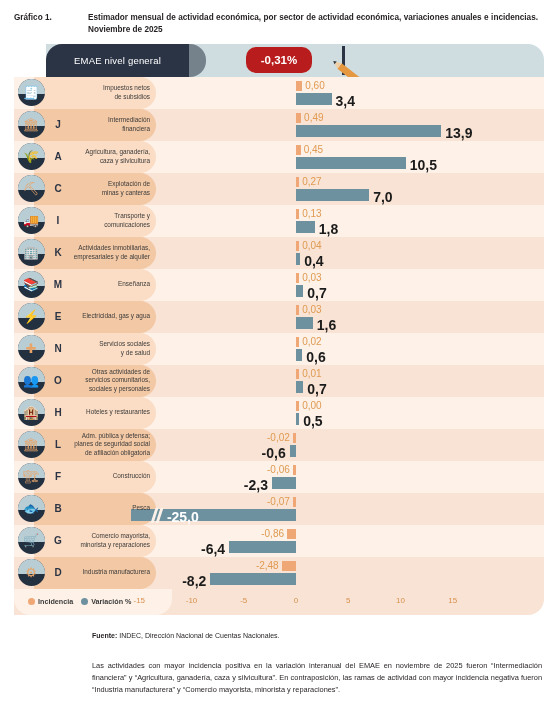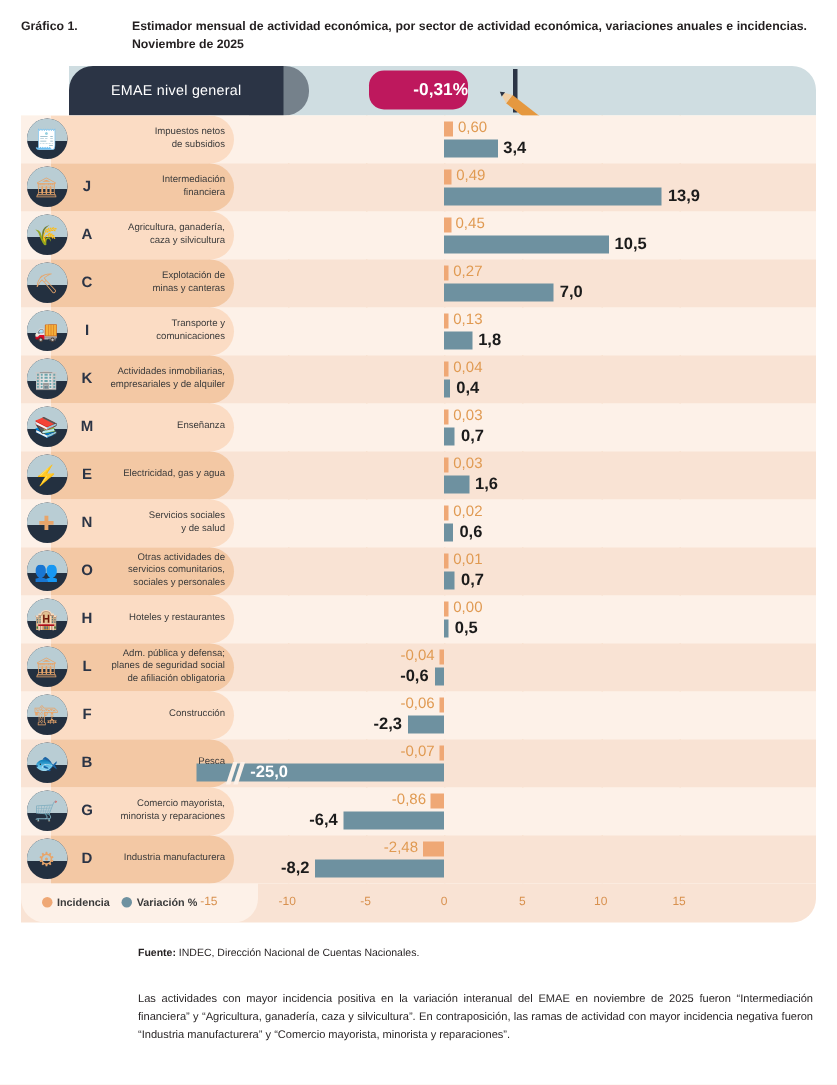--- a/index.html
+++ b/index.html
@@ -27,22 +27,22 @@
     background:#2b3445;border-top-left-radius:16px;
     display:flex;align-items:center;justify-content:center;
   }
   .emae-pill span{color:#ffffff;font-size:9.5px;letter-spacing:.2px;}
   .emae-shadow{
     position:absolute;left:120px;top:0;width:40px;height:33px;
     background:#2b3445;opacity:.55;border-radius:0 16px 16px 0;
   }
   .callout{
     position:absolute;left:200px;top:3px;width:66px;height:26px;
-    background:#be185d;border-radius:10px;
-    display:flex;align-items:center;justify-content:flex-end;
+    background:#b91c1c;border-radius:10px;
+    display:flex;align-items:center;justify-content:center;
   }
   .callout span{color:#fff;font-size:11.5px;font-weight:bold;}
   .zero-tick{
     position:absolute;left:296px;top:2px;width:3px;height:29px;background:#2b3445;
   }
   .pencil{position:absolute;left:262px;top:16px;width:56px;height:34px;pointer-events:none;}
 
   
   .plot{position:relative;background:#fdf1e8;overflow:hidden;}
   .row{position:relative;height:32px;box-sizing:border-box;}
@@ -82,21 +82,21 @@
   .labelband{
     position:absolute;left:20px;top:0;width:122px;height:32px;z-index:2;
   }
   .labelband.alt{background:#f3c8a4;border-radius:0 16px 16px 0;}
   .labelband.norm{background:#fbdcc4;border-radius:0 16px 16px 0;}
 
   
   .bar-inc{position:absolute;height:10px;top:4px;background:#efa875;z-index:4;}
   .bar-var{position:absolute;height:12px;top:16px;background:#6e91a0;z-index:4;}
   .val-inc{position:absolute;top:3px;font-size:10px;color:#e09a52;white-space:nowrap;z-index:5;}
-  .val-var{position:absolute;top:16px;font-size:11px;font-weight:bold;color:#1b1b1b;white-space:nowrap;z-index:5;}
+  .val-var{position:absolute;top:16px;font-size:14px;font-weight:bold;color:#1b1b1b;white-space:nowrap;z-index:5;}
   .val-var.inside{color:#ffffff;}
   .breakmark{position:absolute;z-index:6;top:16px;height:12px;width:12px;}
   .breakmark i{position:absolute;top:-1px;width:2.5px;height:15px;background:#fdf1e8;transform:skewX(-18deg);}
 
   
   .axisband{
     position:relative;height:26px;background:#f9e3d4;
     border-bottom-right-radius:16px;
   }
   .axis-left-pill{
@@ -370,21 +370,21 @@
               <span class="icon-glyph">🏛</span>
             </div>
           </div>
           <div class="lettercell">
             <span>L</span>
           </div>
           <div class="labelcell">
             <span>Adm. pública y defensa;<br>planes de seguridad social<br>de afiliación obligatoria</span>
           </div>
           <div class="bar-inc" style="left: 278.8px; width: 3.2px;"></div>
-          <div class="val-inc" style="right: 254.2px;">-0,04</div>
+          <div class="val-inc" style="right: 254.2px;">-0,02</div>
           <div class="bar-var" style="left: 275.73px; width: 6.27px;"></div>
           <div class="val-var" style="right: 258.27px; margin-left: 28px;">-0,6</div>
         </div>
         <div class="row norm">
           <div class="labelband norm"></div>
           <div class="iconcell">
             <div class="icon-circle">
               <div class="top"></div>
               <span class="icon-glyph">🏗</span>
             </div>

